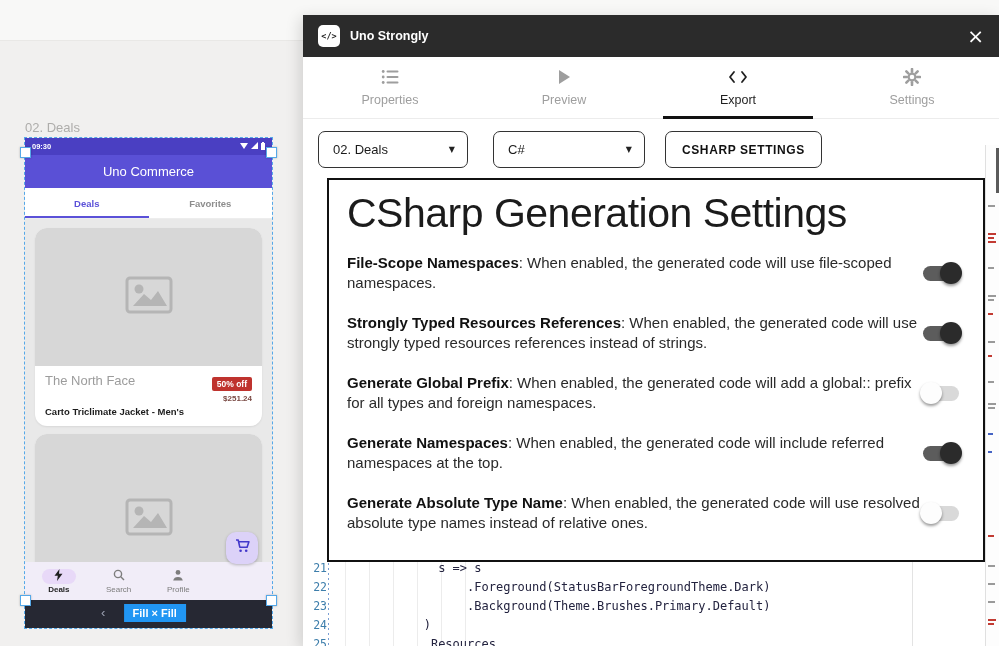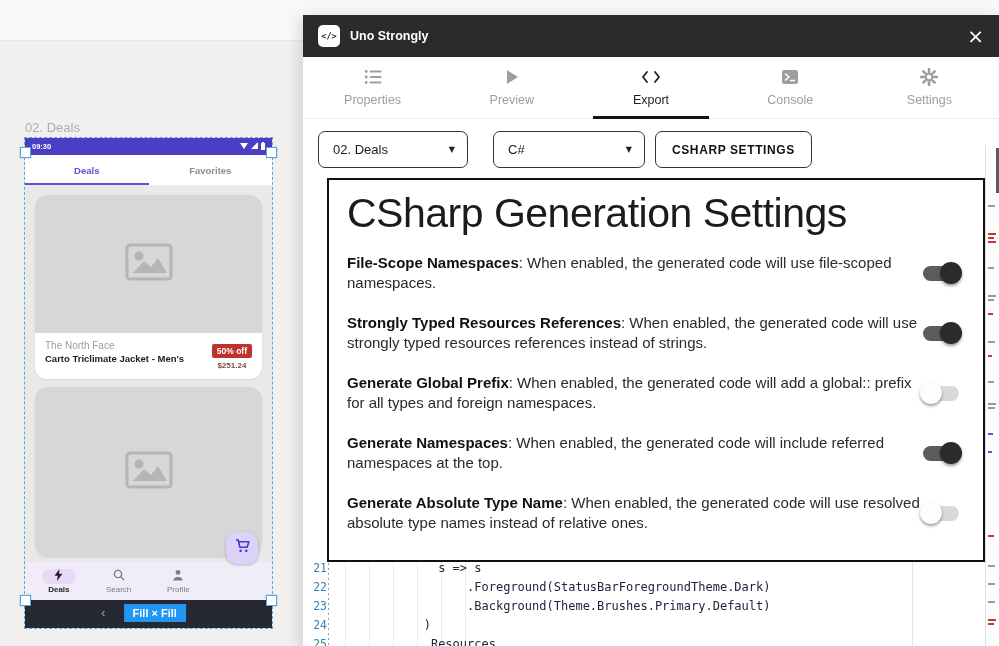--- a/index.html
+++ b/index.html
@@ -19,23 +19,23 @@
   .ptabs{height:30px;background:#fff;display:flex;position:relative;border-bottom:1px solid #ededed;flex:0 0 auto}
   .ptab{flex:1;display:flex;align-items:center;justify-content:center;font-size:9.5px;font-weight:700;color:#8d8d8d}
   .ptab.active{color:#5b51d8}
   .ptab-underline{position:absolute;left:0;bottom:0;width:50%;height:2px;background:#5b51d8}
   .pcontent{flex:1;background:#e9e9e9;padding:9px 10px;overflow:hidden;position:relative}
   .card{background:#fff;border-radius:12px;overflow:hidden;box-shadow:0 1px 2px rgba(0,0,0,.08)}
   .card-img{height:138px;background:#d7d7d7;display:flex;align-items:center;justify-content:center}
   .card2{margin-top:8px}
   .card2 .card-img{height:170px}
   .card-info{display:flex;padding:7px 10px 9px;align-items:flex-start}
-  .brand{font-size:10px;color:#9c9c9c;margin-bottom:2px}
+  .brand{font-size:13px;color:#9c9c9c;margin-bottom:18px}
   .pname{font-size:9.5px;color:#1c1c1c;font-weight:600}
-  .price-block{margin-left:auto;text-align:center}
+  .price-block{margin-left:auto;text-align:right}
   .badge{background:#bf332e;color:#fff;font-size:8.5px;font-weight:700;padding:2px 5px;border-radius:2px;display:inline-block}
   .price{font-size:8px;color:#7a4a44;margin-top:3px;font-weight:700}
   .fab{position:absolute;right:14px;bottom:64px;width:32px;height:32px;border-radius:10px;background:#dcd2f8;
        display:flex;align-items:center;justify-content:center;box-shadow:0 1px 3px rgba(0,0,0,.25);z-index:3}
   .pnav{height:38px;background:#f1edf8;display:flex;padding:0 4px;align-items:center;flex:0 0 auto;position:relative;z-index:2}
   .pnav-item{flex:1;display:flex;flex-direction:column;align-items:center;justify-content:center;gap:1px;color:#7d7d7d}
   .pnav-spacer{flex:1}
   .pill{width:34px;height:15px;border-radius:8px;display:flex;align-items:center;justify-content:center}
   .pnav-item.active .pill{background:#e8d9f8}
   .pnav-label{font-size:8px}
@@ -54,21 +54,21 @@
   .tabstrip{height:61px;display:flex;border-bottom:1px solid #ececec}
   .tab{flex:1;display:flex;flex-direction:column;align-items:center;justify-content:center;gap:7px;color:#9e9e9e;position:relative;font-size:12.5px}
   .tab.active{color:#1f1f1f}
   .tab.active::after{content:"";position:absolute;left:12px;right:12px;bottom:-1px;height:3px;background:#111}
   .ticon{height:18px;display:flex;align-items:center}
   .controls{position:absolute;left:15px;top:116px;display:flex;align-items:center}
   .select{height:37px;border:1.5px solid #333;border-radius:7px;display:flex;align-items:center;
           padding:0 12px 0 14px;font-size:13px;color:#1a1a1a;box-sizing:border-box;background:#fff}
   .sel1{width:150px}.sel2{width:152px;margin-left:25px}
   .caret{margin-left:auto;font-size:8px;color:#222;font-family:"DejaVu Sans",sans-serif}
-  .btn{height:37px;border:1.5px solid #333;border-radius:7px;display:flex;align-items:center;margin-left:10px;
+  .btn{height:37px;border:1.5px solid #333;border-radius:7px;display:flex;align-items:center;margin-left:20px;
        padding:0 16px;font-size:12px;font-weight:700;letter-spacing:.6px;color:#111;box-sizing:border-box;background:#fff}
 
   
   .codearea{position:absolute;left:0;top:543px;right:13px;bottom:0;font-family:"DejaVu Sans Mono",monospace;
             font-size:12px;color:#23233f;overflow:hidden}
   .guides{position:absolute;left:42px;top:0;bottom:0;width:121px;
           background:repeating-linear-gradient(90deg,#ececec 0 1px,transparent 1px 24px)}
   .bguide{position:absolute;left:25px;top:0;bottom:0;width:1px;
           background:repeating-linear-gradient(180deg,#7b9fd4 0 2px,transparent 2px 5px)}
   .codeline{height:19px;display:flex;align-items:center;position:relative}
@@ -113,20 +113,23 @@
         <span><svg width="7" height="7">
               <polygon points="0,7 7,7 7,0" fill="#fff"></polygon>
             </svg></span>
         <span><svg width="4" height="8">
               <rect x="1" y="0" width="2" height="1" fill="#fff"></rect>
               <rect x="0" y="1" width="4" height="7" fill="#fff"></rect>
             </svg></span>
       </span>
     </div>
 
+    <div class="appbar">
+      <span>Uno Commerce</span>
+    </div>
 
     <div class="ptabs">
       <div class="ptab active">Deals</div>
       <div class="ptab">Favorites</div>
       <div class="ptab-underline"></div>
     </div>
 
     <div class="pcontent">
       <div class="card">
         <div class="card-img">
@@ -252,30 +255,20 @@
       <span>Preview</span>
     </div>
     <div class="tab active">
       <span class="ticon">
         <svg width="20" height="14" viewBox="0 0 20 14" fill="none" stroke="currentColor" stroke-width="1.8" stroke-linecap="round" stroke-linejoin="round">
             <path d="M6 2 L2 7 L6 12"></path>
             <path d="M14 2 L18 7 L14 12"></path>
           </svg>
       </span>
       <span>Export</span>
-    </div>
-    <div class="tab">
-      <span class="ticon">
-        <svg width="18" height="16" viewBox="0 0 18 16">
-            <rect x="1" y="1" width="16" height="14" rx="2.5" fill="currentColor"></rect>
-            <path d="M4.5 5 L8 8 L4.5 11" fill="none" stroke="#fff" stroke-width="1.6" stroke-linecap="round" stroke-linejoin="round"></path>
-            <line x1="9.5" y1="11.5" x2="13.5" y2="11.5" stroke="#fff" stroke-width="1.6" stroke-linecap="round"></line>
-          </svg>
-      </span>
-      <span>Console</span>
     </div>
     <div class="tab">
       <span class="ticon">
         <svg width="18" height="18" viewBox="0 0 18 18" stroke="currentColor" fill="none">
           <circle cx="9" cy="9" r="3.4" stroke-width="2.2"></circle>
           <g stroke-width="2.6" stroke-linecap="round">
             <line x1="14.2" y1="9" x2="17" y2="9"></line>
               <line x1="12.68" y1="12.68" x2="14.66" y2="14.66"></line>
             <line x1="9" y1="14.2" x2="9" y2="17"></line>
               <line x1="5.32" y1="12.68" x2="3.34" y2="14.66"></line>

